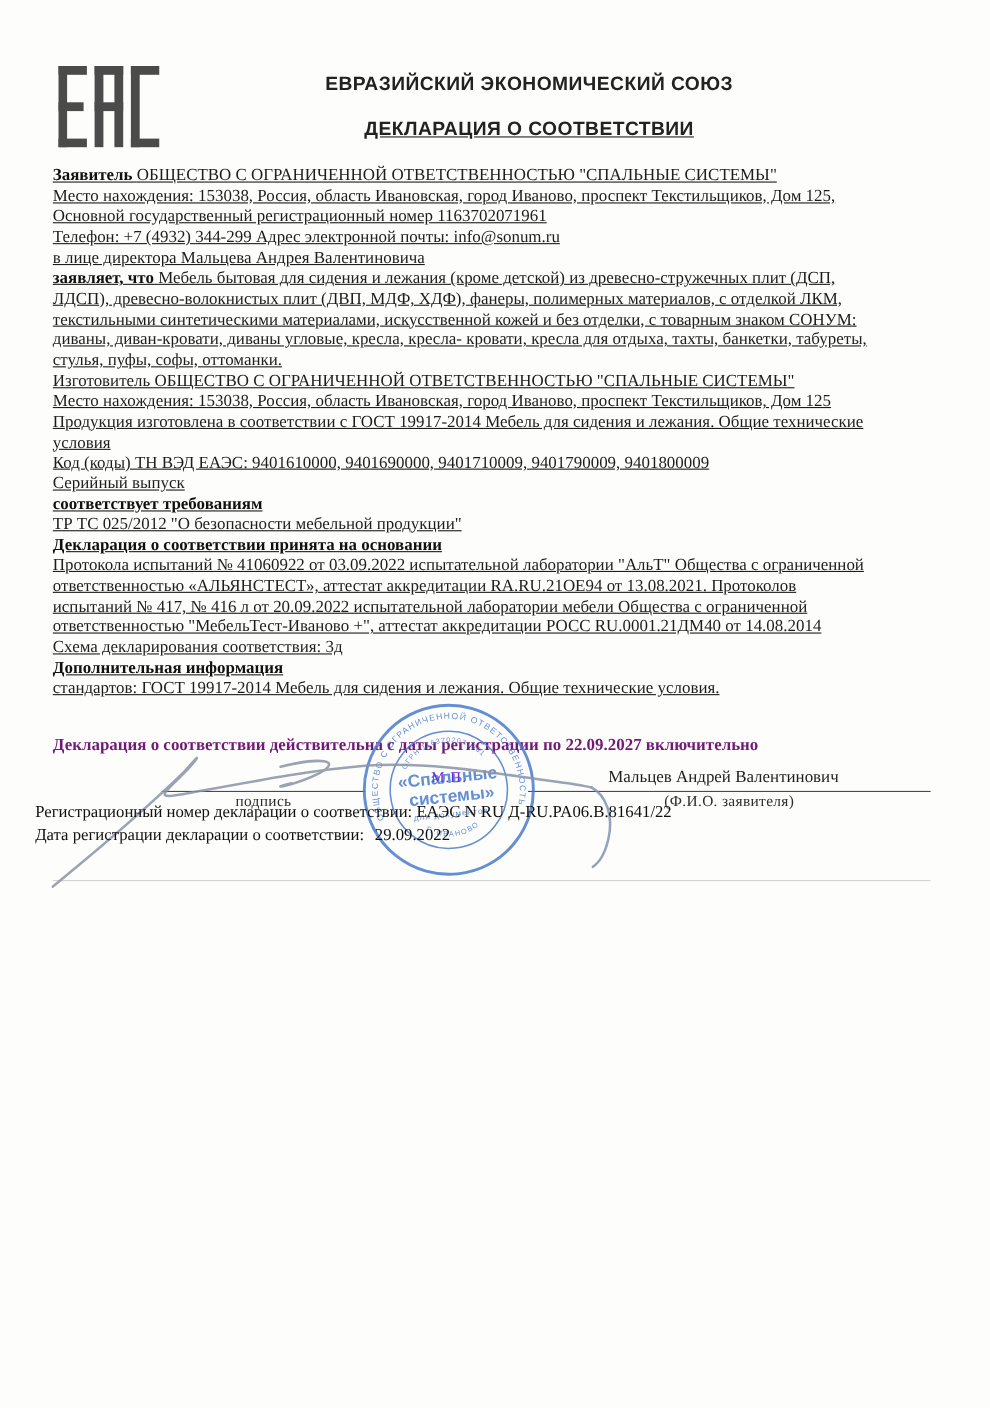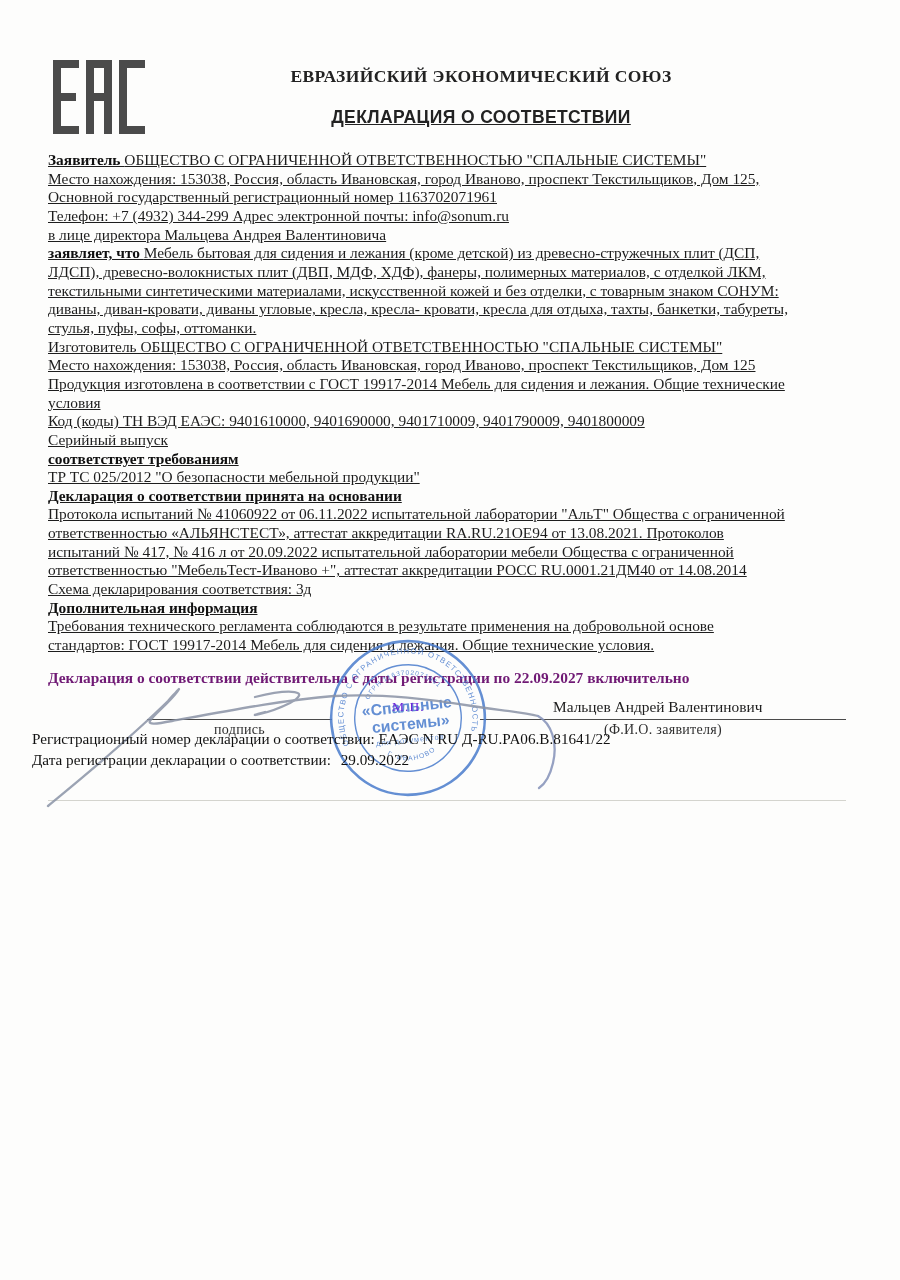--- a/index.html
+++ b/index.html
@@ -117,21 +117,21 @@
       <rect x="51" y="0" width="8" height="74"></rect>
       <rect x="33" y="0" width="26" height="8"></rect>
       <rect x="33" y="33" width="26" height="8"></rect>
 
       <rect x="66" y="0" width="8" height="74"></rect>
       <rect x="66" y="0" width="26" height="8"></rect>
       <rect x="66" y="66" width="26" height="8"></rect>
     </g>
   </svg>
 
-  <div class="title" style="top:66px;font-family:Liberation Serif, serif;">ЕВРАЗИЙСКИЙ ЭКОНОМИЧЕСКИЙ СОЮЗ</div>
+  <div class="title" style="top:66px;">ЕВРАЗИЙСКИЙ ЭКОНОМИЧЕСКИЙ СОЮЗ</div>
   <div class="title" style="top:107px;text-decoration:underline;">ДЕКЛАРАЦИЯ О СООТВЕТСТВИИ</div>
 
   <div class="doc-lines" id="doc-lines">
       <div class="doc-line"><b>Заявитель </b><span>ОБЩЕСТВО С ОГРАНИЧЕННОЙ ОТВЕТСТВЕННОСТЬЮ "СПАЛЬНЫЕ СИСТЕМЫ"</span></div>
       <div class="doc-line"><span>Место нахождения: 153038, Россия, область Ивановская, город Иваново, проспект Текстильщиков, Дом 125,</span></div>
       <div class="doc-line"><span>Основной государственный регистрационный номер 1163702071961</span></div>
       <div class="doc-line"><span>Телефон: +7 (4932) 344-299 Адрес электронной почты: info@sonum.ru</span></div>
       <div class="doc-line"><span>в лице директора Мальцева Андрея Валентиновича</span></div>
       <div class="doc-line"><b>заявляет, что </b><span>Мебель бытовая для сидения и лежания (кроме детской) из древесно-стружечных плит (ДСП,</span></div>
       <div class="doc-line"><span>ЛДСП), древесно-волокнистых плит (ДВП, МДФ, ХДФ), фанеры, полимерных материалов, с отделкой ЛКМ,</span></div>
@@ -140,27 +140,26 @@
       <div class="doc-line"><span>стулья, пуфы, софы, оттоманки.</span></div>
       <div class="doc-line"><span>Изготовитель ОБЩЕСТВО С ОГРАНИЧЕННОЙ ОТВЕТСТВЕННОСТЬЮ "СПАЛЬНЫЕ СИСТЕМЫ"</span></div>
       <div class="doc-line"><span>Место нахождения: 153038, Россия, область Ивановская, город Иваново, проспект Текстильщиков, Дом 125</span></div>
       <div class="doc-line"><span>Продукция изготовлена в соответствии с ГОСТ 19917-2014 Мебель для сидения и лежания. Общие технические</span></div>
       <div class="doc-line"><span>условия</span></div>
       <div class="doc-line"><span>Код (коды) ТН ВЭД ЕАЭС: 9401610000, 9401690000, 9401710009, 9401790009, 9401800009</span></div>
       <div class="doc-line"><span>Серийный выпуск</span></div>
       <div class="doc-line"><b>соответствует требованиям</b></div>
       <div class="doc-line"><span>ТР ТС 025/2012 "О безопасности мебельной продукции"</span></div>
       <div class="doc-line"><b>Декларация о соответствии принята на основании</b></div>
-      <div class="doc-line"><span>Протокола испытаний № 41060922 от 06.11.2022 испытательной лаборатории "АльТ" Общества с ограниченной</span></div>
+      <div class="doc-line"><span>Протокола испытаний № 41060922 от 03.09.2022 испытательной лаборатории "АльТ" Общества с ограниченной</span></div>
       <div class="doc-line"><span>ответственностью «АЛЬЯНСТЕСТ», аттестат аккредитации RA.RU.21OE94 от 13.08.2021. Протоколов</span></div>
       <div class="doc-line"><span>испытаний № 417, № 416 л от 20.09.2022 испытательной лаборатории мебели Общества с ограниченной</span></div>
       <div class="doc-line"><span>ответственностью "МебельТест-Иваново +", аттестат аккредитации РОСС RU.0001.21ДМ40 от 14.08.2014</span></div>
       <div class="doc-line"><span>Схема декларирования соответствия: 3д</span></div>
       <div class="doc-line"><b>Дополнительная информация</b></div>
-      <div class="doc-line"><span>Требования технического регламента соблюдаются в результате применения на добровольной основе</span></div>
       <div class="doc-line"><span>стандартов: ГОСТ 19917-2014 Мебель для сидения и лежания. Общие технические условия.</span></div>
     </div>
 
   <div class="validity">Декларация о соответствии действительна с даты регистрации по 22.09.2027 включительно</div>
 
   <svg class="stamp" viewBox="0 0 164 164">
     <g fill="none" stroke="#4a7ccd">
       <circle cx="82" cy="82" r="75" stroke-width="2.6"></circle>
       <circle cx="82" cy="82" r="52" stroke-width="1.4"></circle>
     </g>

